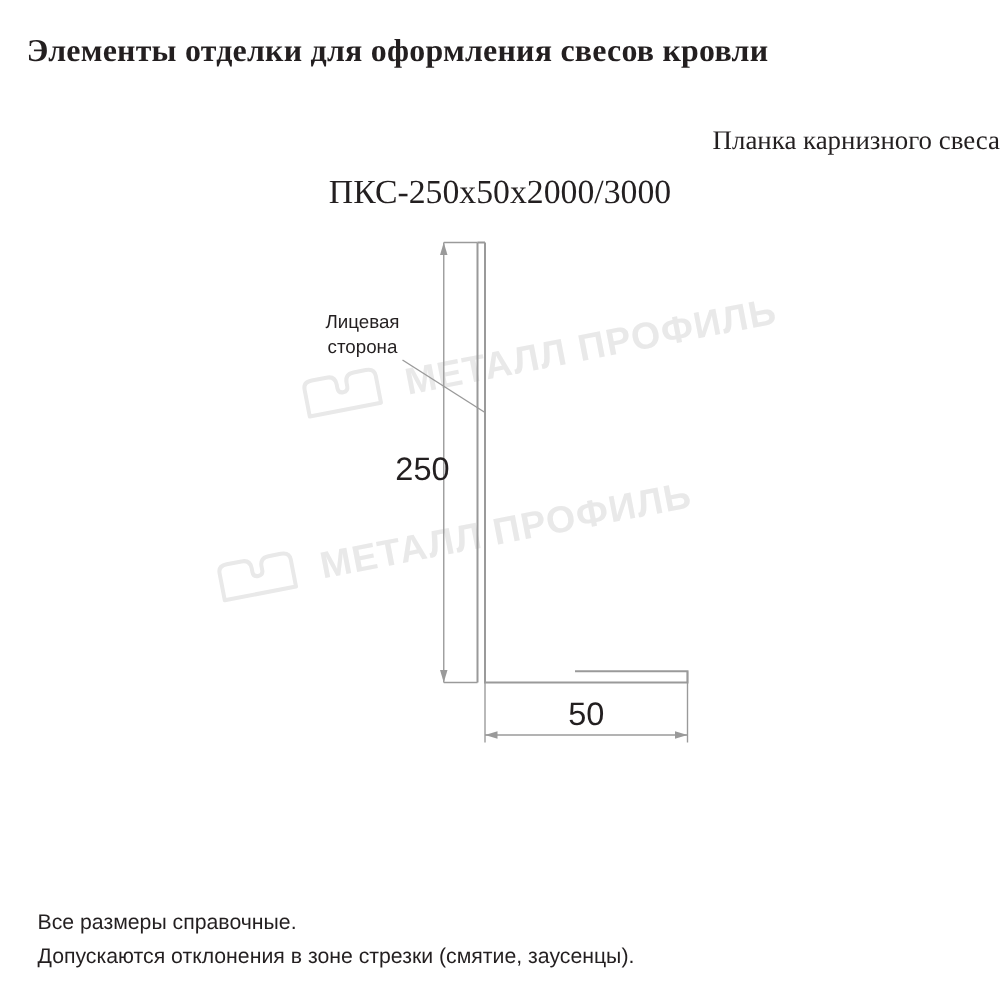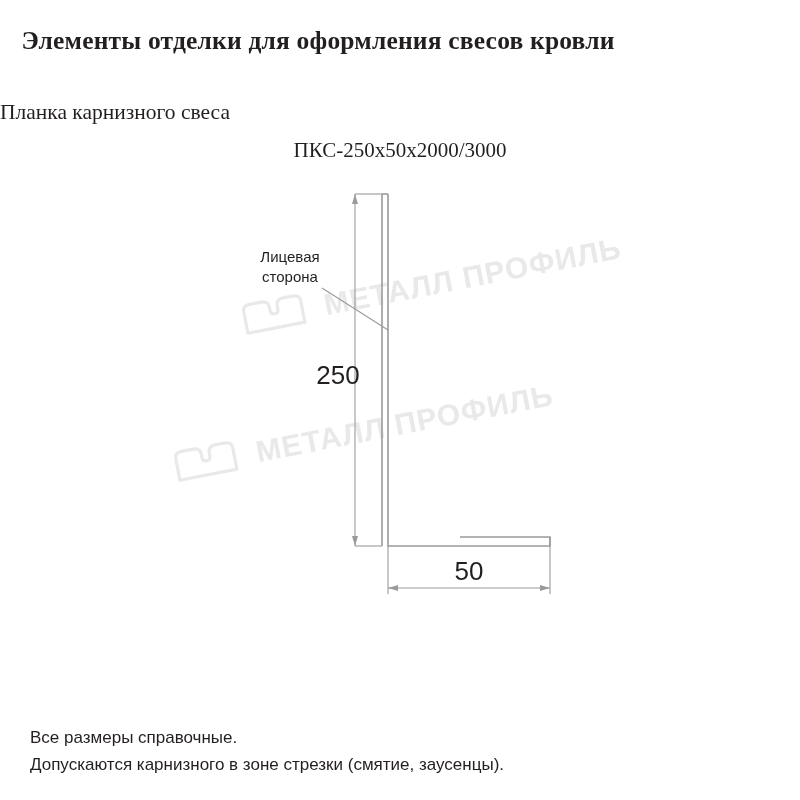--- a/index.html
+++ b/index.html
@@ -29,33 +29,33 @@
     font-weight: bold;
     font-size: 25.5px;
     letter-spacing: 0.2px;
     color: #231f20;
   }
   .subtitle1 {
     position: absolute;
     top: 100px;
     left: 0;
     width: 800px;
-    text-align: left;
+    text-align: right;
     font-family: "Liberation Serif", serif;
     font-size: 21.5px;
     color: #231f20;
   }
   .subtitle2 {
     position: absolute;
     top: 138px;
     left: 0;
     width: 800px;
     text-align: center;
     font-family: "Liberation Serif", serif;
-    font-size: 21px;
+    font-size: 27px;
     color: #231f20;
   }
   .drawing {
     position: absolute;
     top: 170px;
     left: 150px;
     width: 520px;
     height: 470px;
   }
   .watermarks {
@@ -159,16 +159,16 @@
         <text x="188" y="214" text-anchor="middle" font-family="Liberation Sans, sans-serif" font-size="26" fill="#231f20">250</text>
         <text x="319" y="410" text-anchor="middle" font-family="Liberation Sans, sans-serif" font-size="26" fill="#231f20">50</text>
         <text x="140" y="92" text-anchor="middle" font-family="Liberation Sans, sans-serif" font-size="15" fill="#231f20">Лицевая</text>
         <text x="140" y="112" text-anchor="middle" font-family="Liberation Sans, sans-serif" font-size="15" fill="#231f20">сторона</text>
       </g>
     </svg>
   </div>
 
   <div class="footnotes">
     <div>Все размеры справочные.</div>
-    <div>Допускаются карнизного в зоне стрезки (смятие, заусенцы).</div>
+    <div>Допускаются отклонения в зоне стрезки (смятие, заусенцы).</div>
   </div>
 
 </div>
 
 </body></html>

